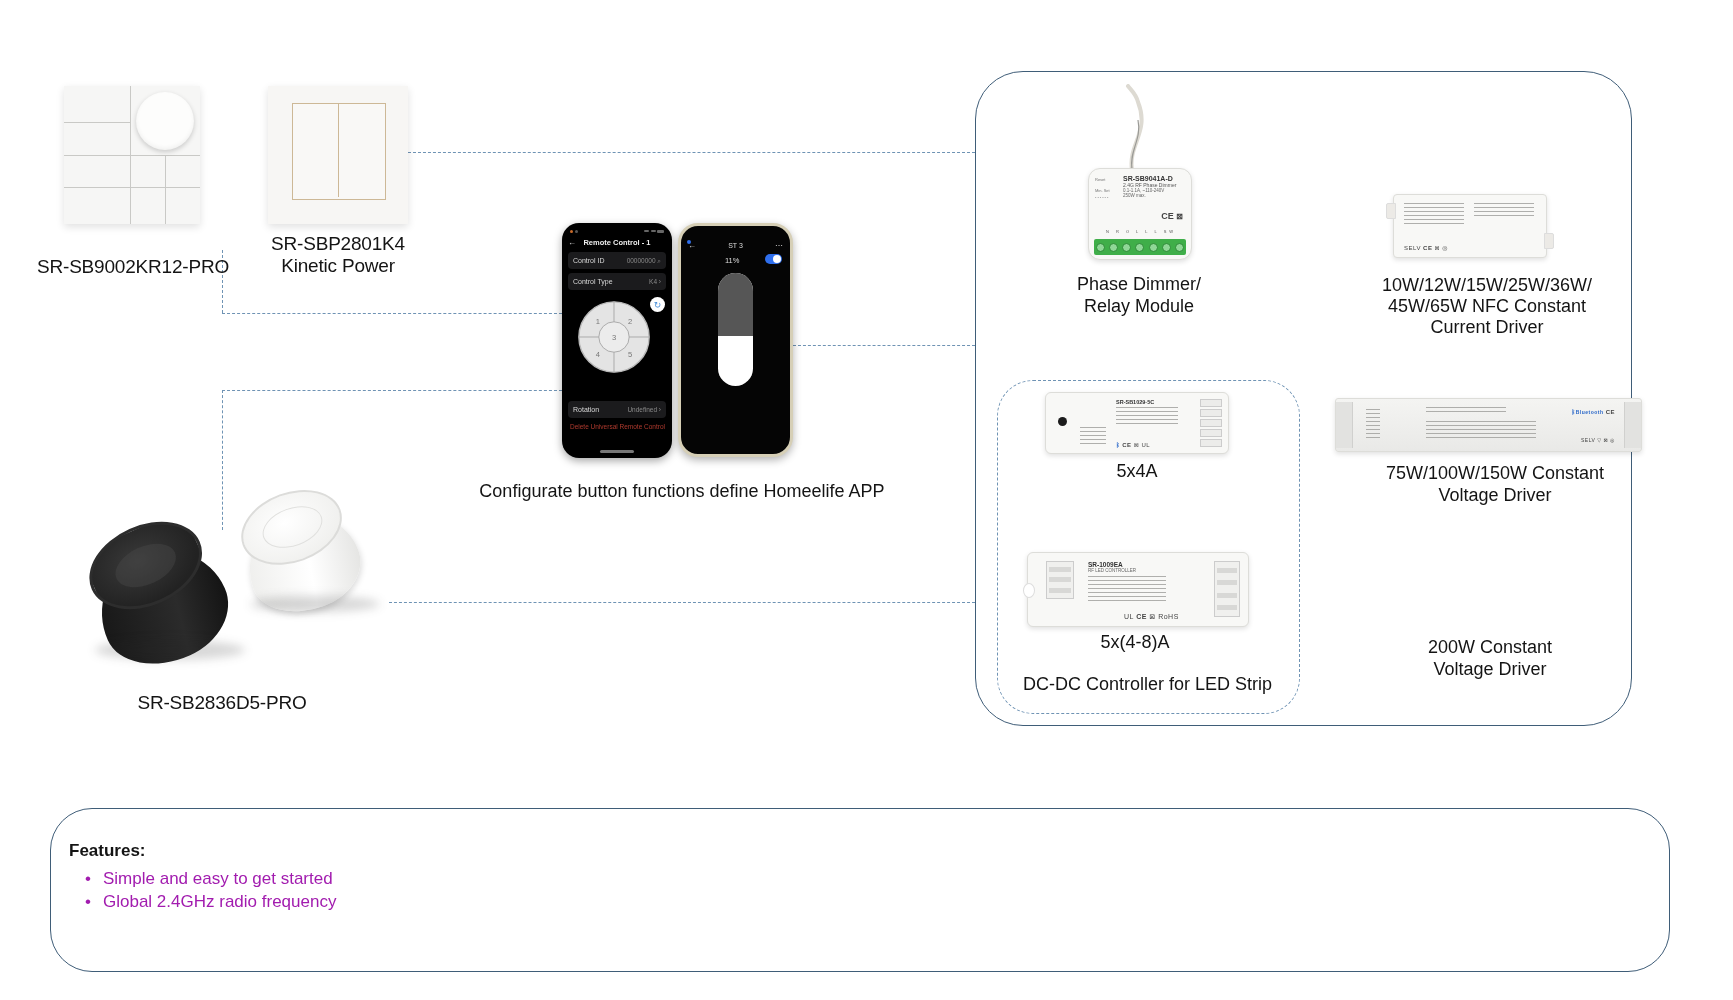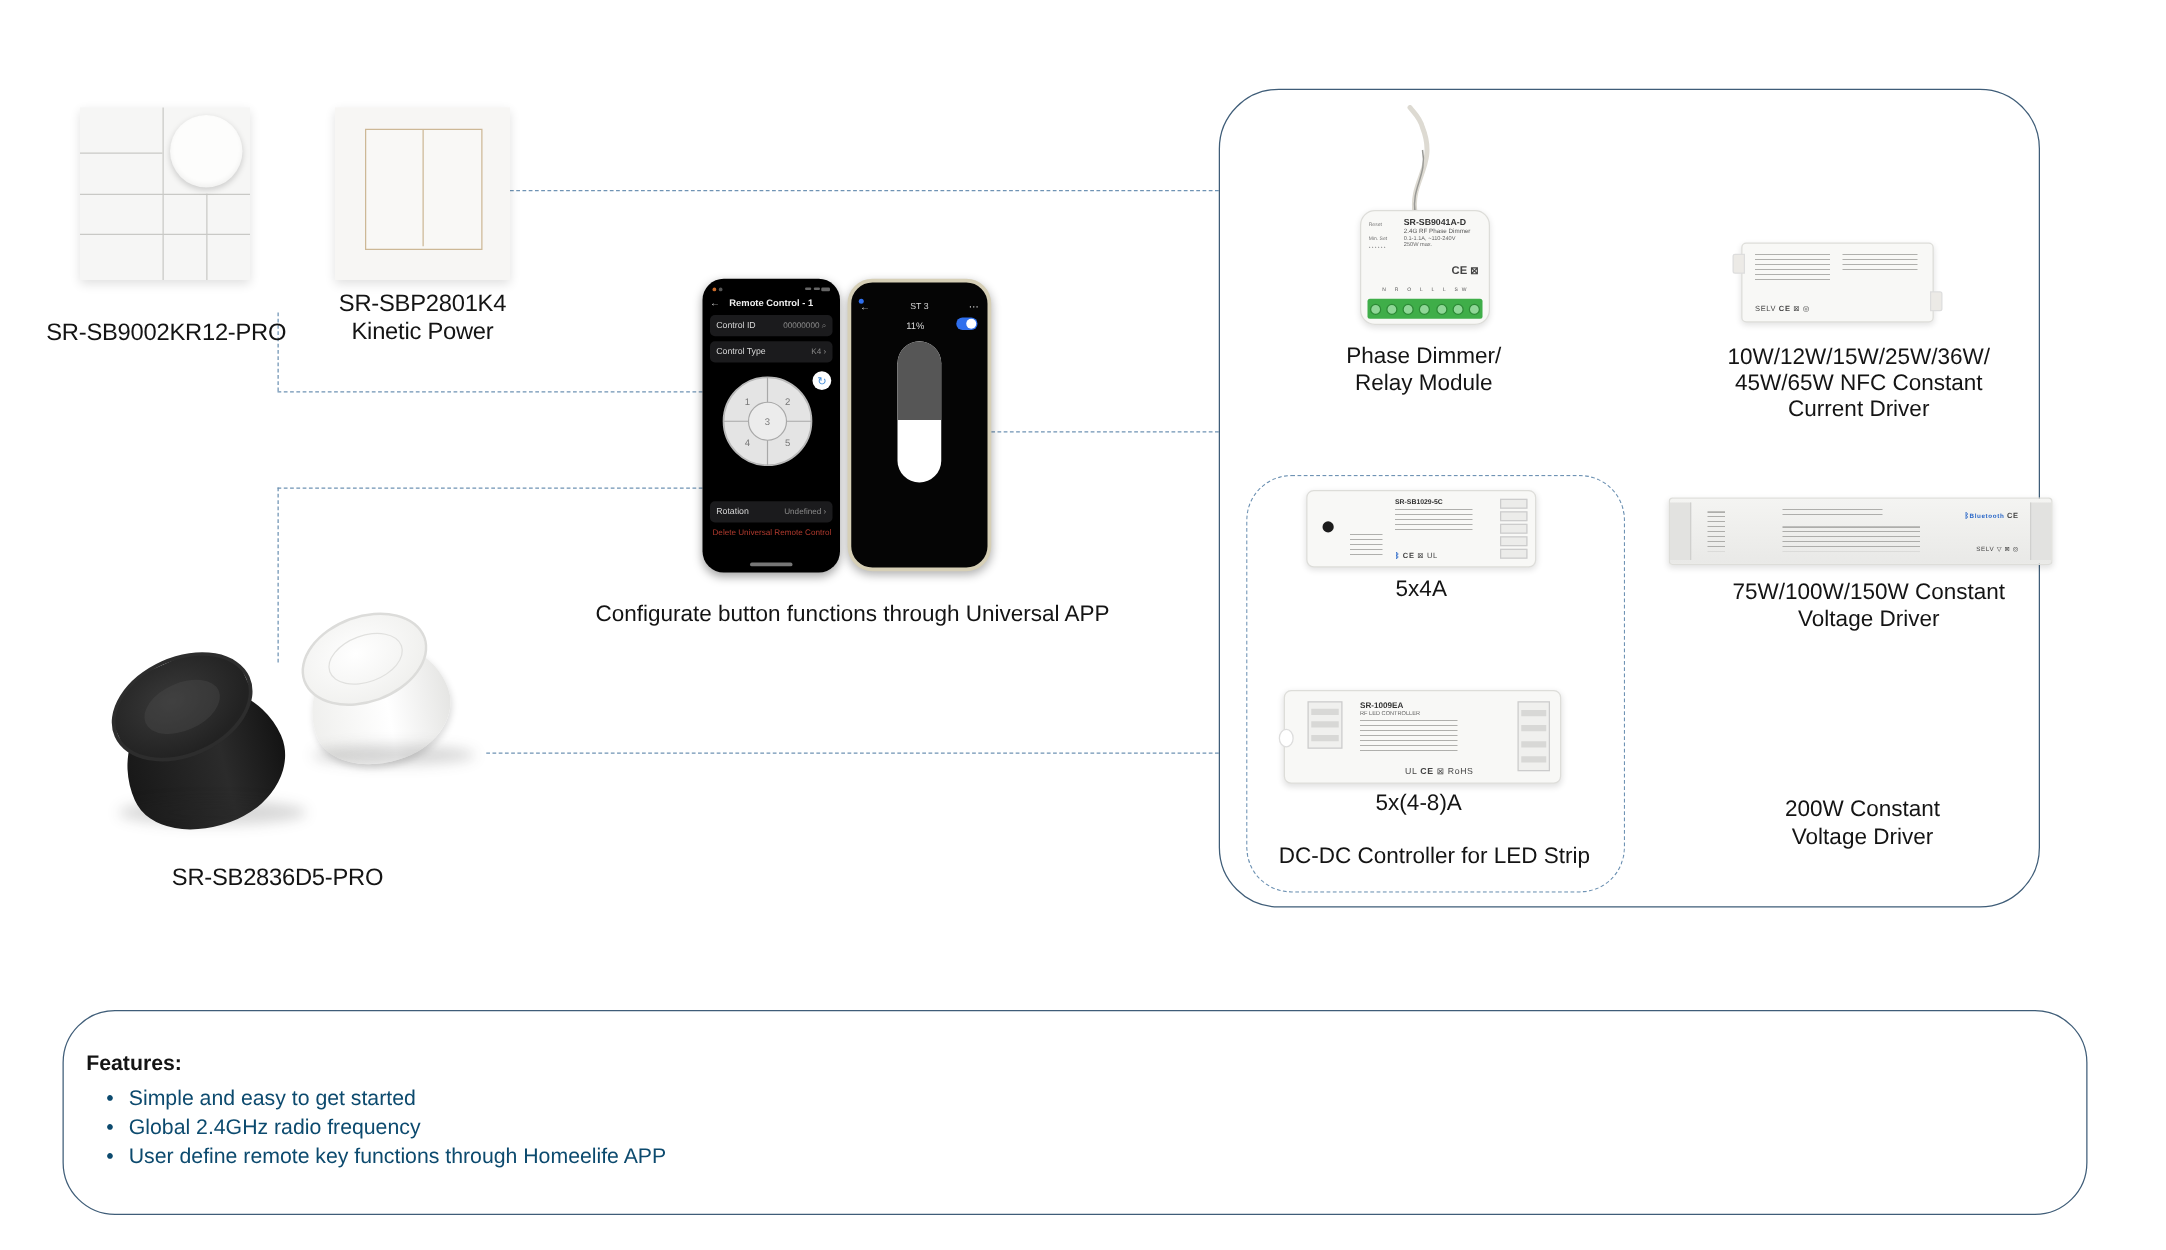--- a/index.html
+++ b/index.html
@@ -39,21 +39,21 @@
   .term-strip{position:absolute;background:#3fae49;border-radius:2px;display:flex;align-items:center;justify-content:space-around;}
   .term-strip i{width:7px;height:7px;border-radius:50%;background:#8fd797;border:1px solid #2c8a35;}
   .cap{position:absolute;background:linear-gradient(#c7c7c5,#a9a9a7);}
   .tinycode{font-size:6.5px;font-weight:bold;color:#333;white-space:nowrap;}
   .tinysub{font-size:4.5px;color:#666;white-space:nowrap;}
   .bt{color:#2866c8;font-weight:bold;}
   
   .knobgrp{position:absolute;}
   .shadow-ell{position:absolute;border-radius:50%;background:rgba(40,40,40,.18);filter:blur(5px);}
   ul.features{list-style:none;margin:0;padding:0;}
-  ul.features li{font-size:17px;line-height:23px;color:#0c4a6e;padding-left:34px;position:relative;}
+  ul.features li{font-size:17px;line-height:23px;color:#a21caf;padding-left:34px;position:relative;}
   ul.features li::before{content:"•";position:absolute;left:16px;}
 </style>
 </head>
 <body>
 
 <div id="canvas">
 
   <div class="abs dash-h" style="left:408px;top:152px;width:567px;"></div>
   <div class="abs dash-v" style="left:222px;top:250px;height:63px;"></div>
   <div class="abs dash-h" style="left:222px;top:313px;width:340px;"></div>
@@ -140,21 +140,21 @@
     </div>
     <div class="abs" style="left:44px;top:30px;color:#ddd;font-size:7.5px;">11%</div>
     <div class="toggle" style="right:8px;top:28px;">
         <span class="tk"></span>
       </div>
     <div class="capsule" style="left:37px;top:47px;width:35px;height:113px;">
       <div class="fillgray" style="height:63px;"></div>
     </div>
   </div>
 
-  <div class="abs" style="left:432px;top:481px;width:500px;text-align:center;font-size:18px;color:#141414;">Configurate button functions through Universal APP</div>
+  <div class="abs" style="left:432px;top:481px;width:500px;text-align:center;font-size:18px;color:#141414;">Configurate button functions define Homeelife APP</div>
 
   <div class="knobgrp" style="left:88px;top:520px;width:145px;height:150px;transform:rotate(-24deg);">
     <div class="abs" style="left:6px;top:30px;width:128px;height:112px;background:linear-gradient(100deg,#161616,#2b2b2b 60%,#101010);border-radius:48% 52% 46% 54%/58% 58% 42% 42%;"></div>
     <div class="abs" style="left:12px;top:2px;width:118px;height:80px;background:radial-gradient(ellipse at 45% 40%,#3a3a3a,#222 70%);border-radius:50%;border:3px solid #2d2d2d;box-sizing:border-box;">
       <div class="abs" style="left:24px;top:18px;width:64px;height:38px;background:#4a4a4a66;border-radius:50%;"></div>
     </div>
   </div>
   <div class="shadow-ell" style="left:95px;top:640px;width:150px;height:20px;"></div>
   <div class="knobgrp" style="left:238px;top:488px;width:130px;height:130px;transform:rotate(-20deg);">
     <div class="abs" style="left:6px;top:26px;width:112px;height:96px;background:linear-gradient(100deg,#ededeb,#ffffff 55%,#e2e2e0);border-radius:48% 52% 46% 54%/58% 58% 42% 42%;box-shadow:0 3px 6px rgba(0,0,0,.15);"></div>
@@ -277,17 +277,16 @@
   <div class="abs lbl-sm" style="left:1375px;top:485px;width:240px;">Voltage Driver</div>
 
   <div class="abs lbl-sm" style="left:1390px;top:637px;width:200px;">200W Constant</div>
   <div class="abs lbl-sm" style="left:1390px;top:659px;width:200px;">Voltage Driver</div>
 
   <div class="abs featbox" style="left:50px;top:808px;width:1618px;height:162px;">
     <div style="position:absolute;left:18px;top:32px;font-size:17px;font-weight:bold;color:#141414;">Features:</div>
     <ul class="features" style="position:absolute;left:18px;top:58px;">
       <li>Simple and easy to get started</li>
       <li>Global 2.4GHz radio frequency</li>
-      <li>User define remote key functions through Homeelife APP</li>
     </ul>
   </div>
 
 </div>
 
 </body></html>

